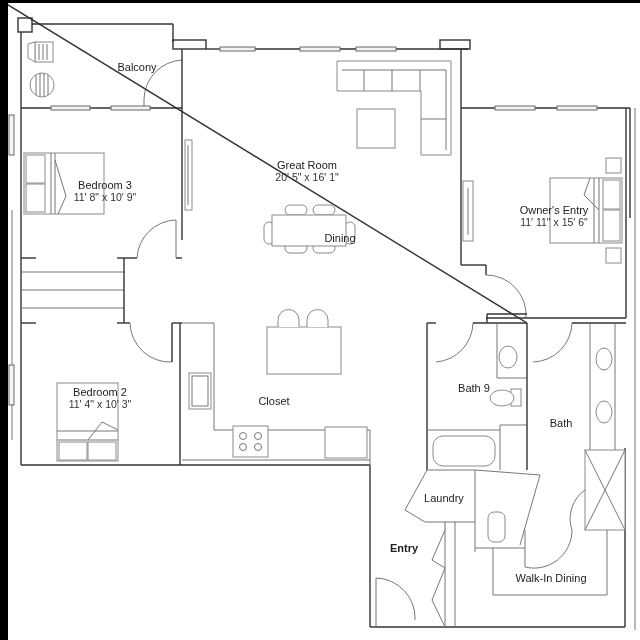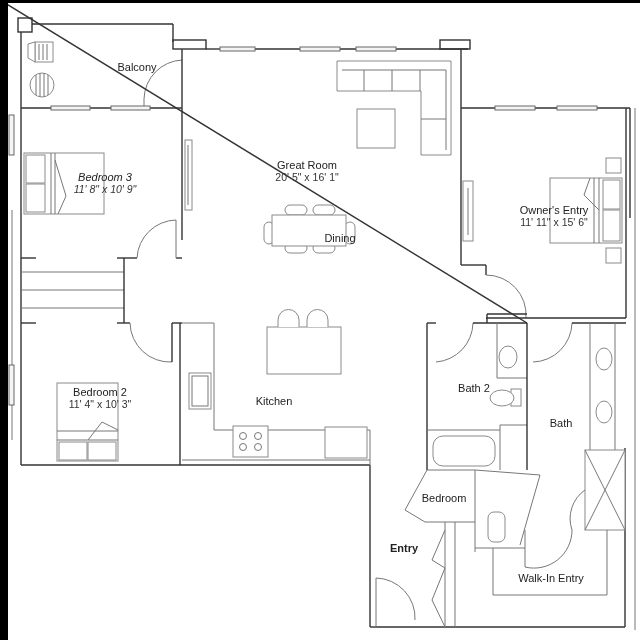--- a/index.html
+++ b/index.html
@@ -247,32 +247,32 @@
     <path d="M376,578 A40,40 0 0 1 415,620" class="thin"></path>
     <line x1="376" y1="578" x2="376" y2="627" class="thin"></line>
   </g>
 </svg>
 
   <div class="lbl" style="left:93px; top:58px;margin-left:36px;"><span>Balcony</span></div>
   <div class="lbl" style="left:299px; top:127px;margin-top:29px;">
     <div>Great Room</div>
     <div class="dim">20' 5" x 16' 1"</div>
   </div>
-  <div class="lbl" style="left:97px; top:168px;font-style:italic;">
+  <div class="lbl" style="left:97px; top:176px;">
     <div>Bedroom 3</div>
     <div class="dim">11' 8" x 10' 9"</div>
   </div>
   <div class="lbl" style="left:300px; top:229px;margin-left:32px;"><span>Dining</span></div>
   <div class="lbl" style="left:546px; top:201px;">
     <div>Owner's Entry</div>
     <div class="dim">11' 11" x 15' 6"</div>
   </div>
   <div class="lbl" style="left:92px; top:383px;">
     <div>Bedroom 2</div>
     <div class="dim">11' 4" x 10' 3"</div>
   </div>
-  <div class="lbl" style="left:266px; top:392px;"><span>Kitchen</span></div>
-  <div class="lbl" style="left:466px; top:379px;"><span>Bath 2</span></div>
+  <div class="lbl" style="left:266px; top:392px;"><span>Closet</span></div>
+  <div class="lbl" style="left:466px; top:379px;"><span>Bath 9</span></div>
   <div class="lbl" style="left:553px; top:414px;"><span>Bath</span></div>
-  <div class="lbl" style="left:436px; top:489px;"><span>Bedroom</span></div>
+  <div class="lbl" style="left:436px; top:489px;"><span>Laundry</span></div>
   <div class="lbl" style="left:396px; top:539px;font-weight:bold;"><span>Entry</span></div>
-  <div class="lbl" style="left:543px; top:569px;"><span>Walk-In Entry</span></div>
+  <div class="lbl" style="left:543px; top:569px;"><span>Walk-In Dining</span></div>
 </div>
 
 </body></html>

